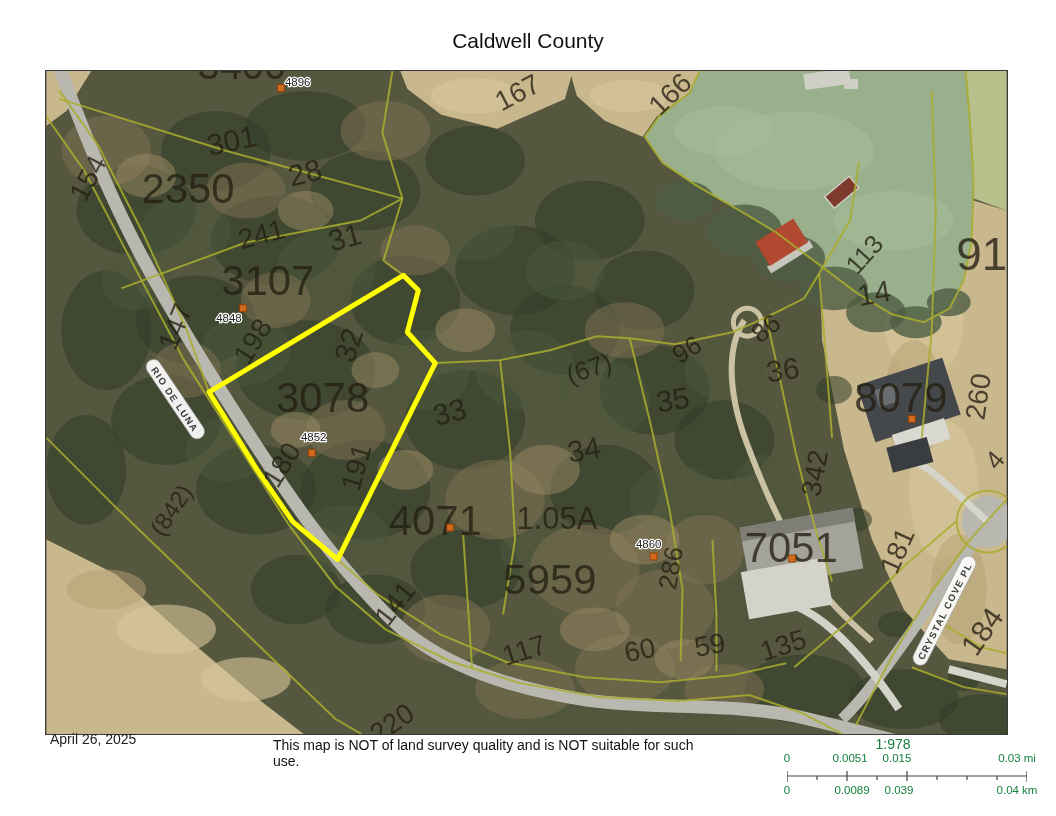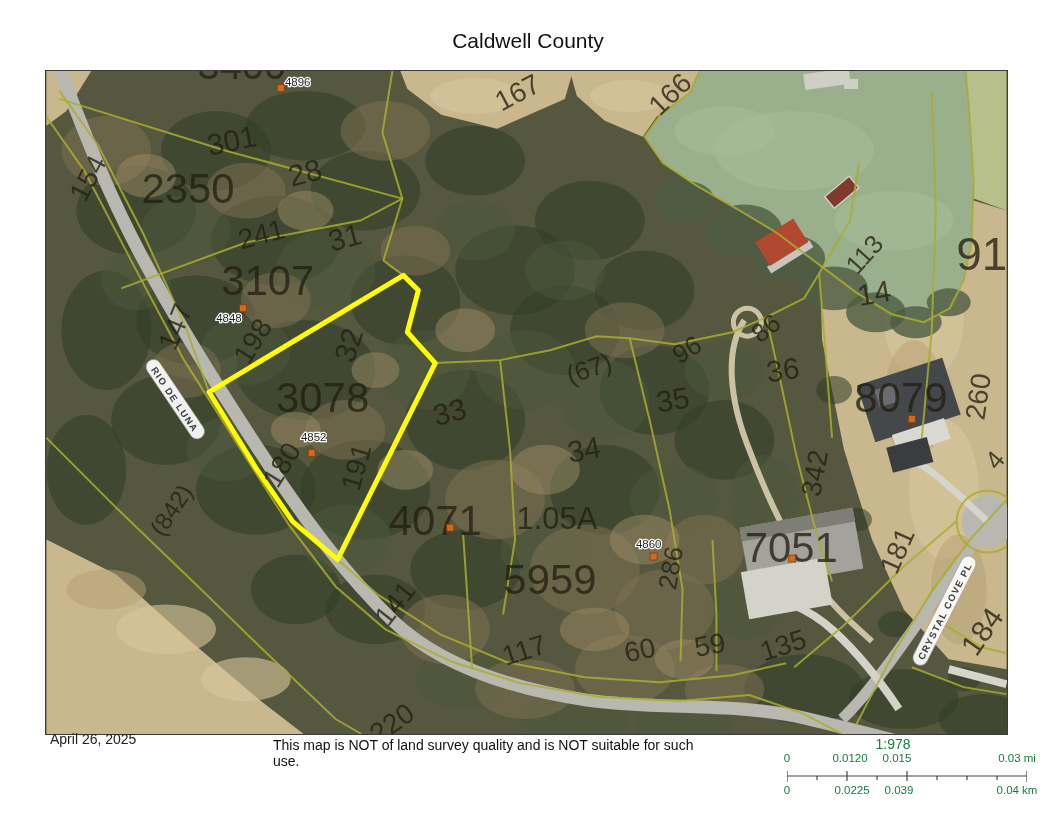--- a/index.html
+++ b/index.html
@@ -279,36 +279,36 @@
         </g>
     </svg>
   </div>
 
   <div class="footer-date">April 26, 2025</div>
   <div class="footer-disclaimer">This map is NOT of land survey quality and is NOT suitable for such use.</div>
 
   <div class="scalebar">
     <div class="ratio">1:978</div>
     <span class="lbl mi-row" style="left:15px">0</span>
-    <span class="lbl mi-row" style="left:78px">0.0120</span>
+    <span class="lbl mi-row" style="left:78px">0.0051</span>
     <span class="lbl mi-row" style="left:125px">0.015</span>
     <span class="lbl mi-row" style="left:245px">0.03 mi</span>
     <svg class="ruler" width="240" height="14">
       <line x1="0" y1="7" x2="240" y2="7" stroke="#444" stroke-width="1.2"></line>
       <line x1="0" y1="2" x2="0" y2="13" stroke="#444" stroke-width="1.2"></line>
       <line x1="240" y1="2" x2="240" y2="13" stroke="#444" stroke-width="1.2"></line>
       <line x1="60" y1="2" x2="60" y2="7" stroke="#444" stroke-width="1.2"></line>
       <line x1="120" y1="2" x2="120" y2="7" stroke="#444" stroke-width="1.2"></line>
       <line x1="30" y1="7" x2="30" y2="11" stroke="#444" stroke-width="1.2"></line>
       <line x1="90" y1="7" x2="90" y2="11" stroke="#444" stroke-width="1.2"></line>
       <line x1="150" y1="7" x2="150" y2="11" stroke="#444" stroke-width="1.2"></line>
       <line x1="180" y1="7" x2="180" y2="11" stroke="#444" stroke-width="1.2"></line>
       <line x1="210" y1="7" x2="210" y2="11" stroke="#444" stroke-width="1.2"></line>
       <line x1="60" y1="7" x2="60" y2="12" stroke="#444" stroke-width="1.2"></line>
       <line x1="120" y1="7" x2="120" y2="12" stroke="#444" stroke-width="1.2"></line>
     </svg>
     <span class="lbl km-row" style="left:15px">0</span>
-    <span class="lbl km-row" style="left:80px">0.0225</span>
+    <span class="lbl km-row" style="left:80px">0.0089</span>
     <span class="lbl km-row" style="left:127px">0.039</span>
     <span class="lbl km-row" style="left:245px">0.04 km</span>
   </div>
 
 </div>
 
 </body></html>

